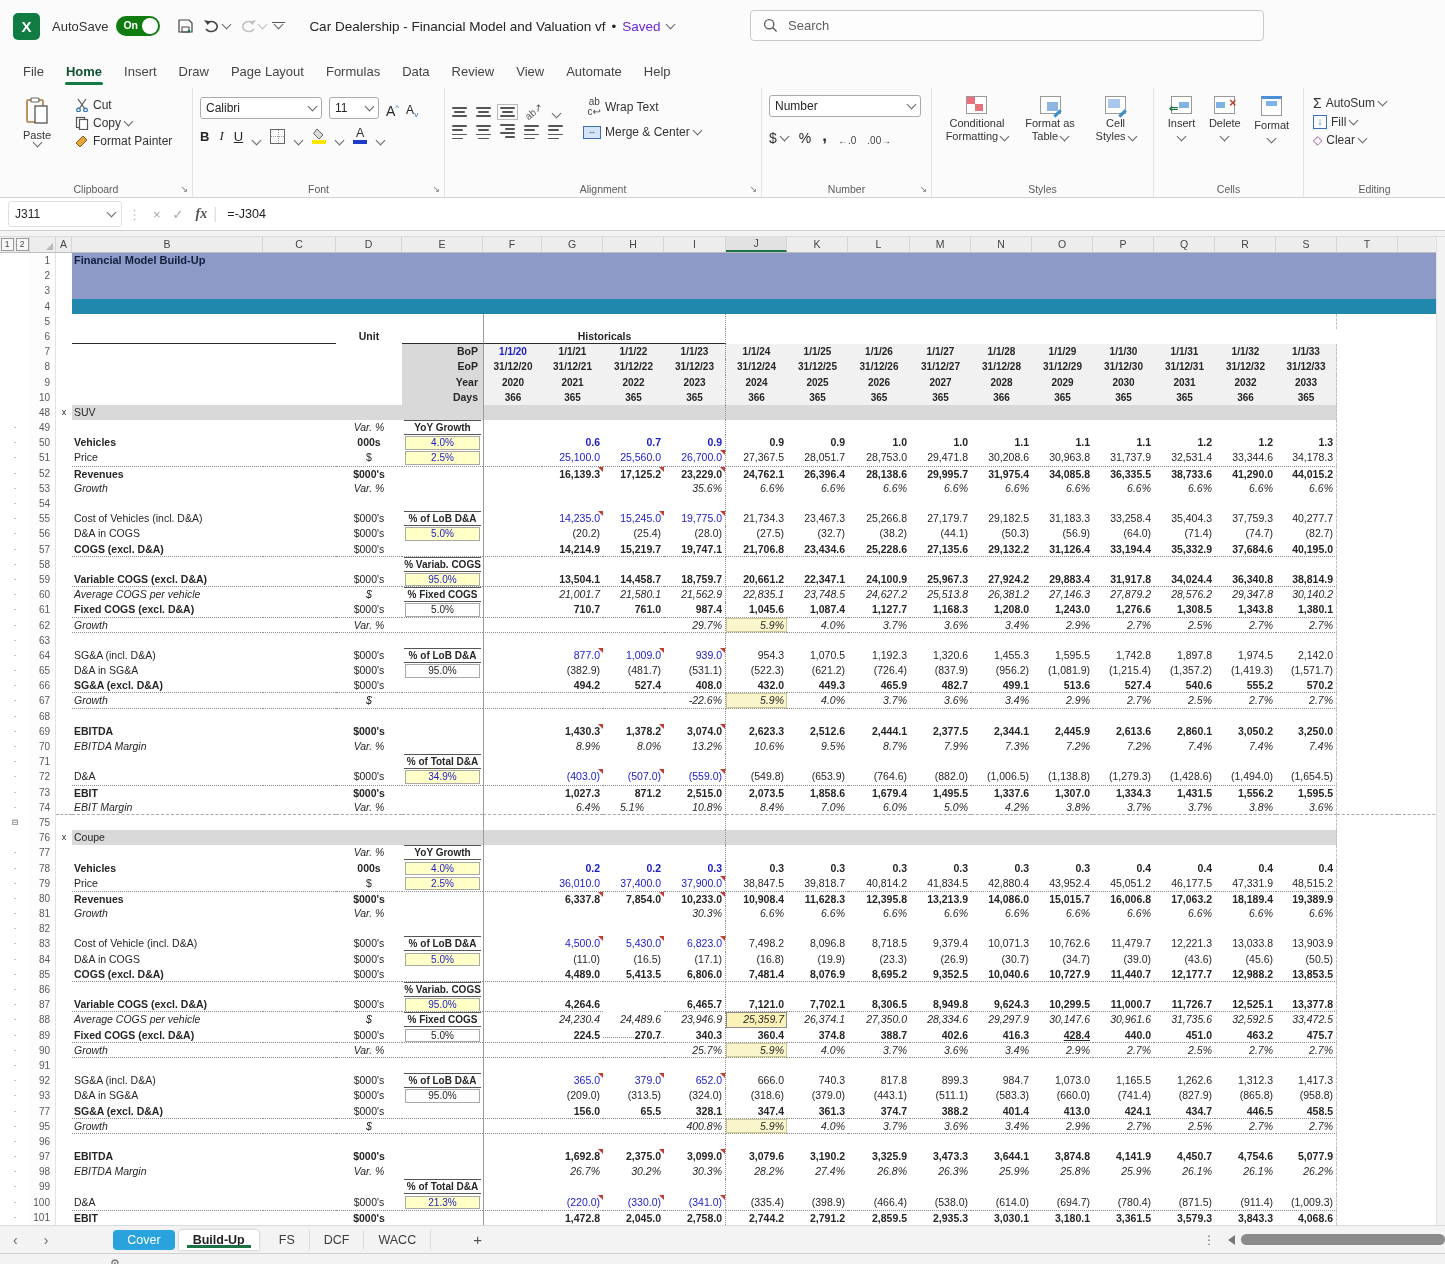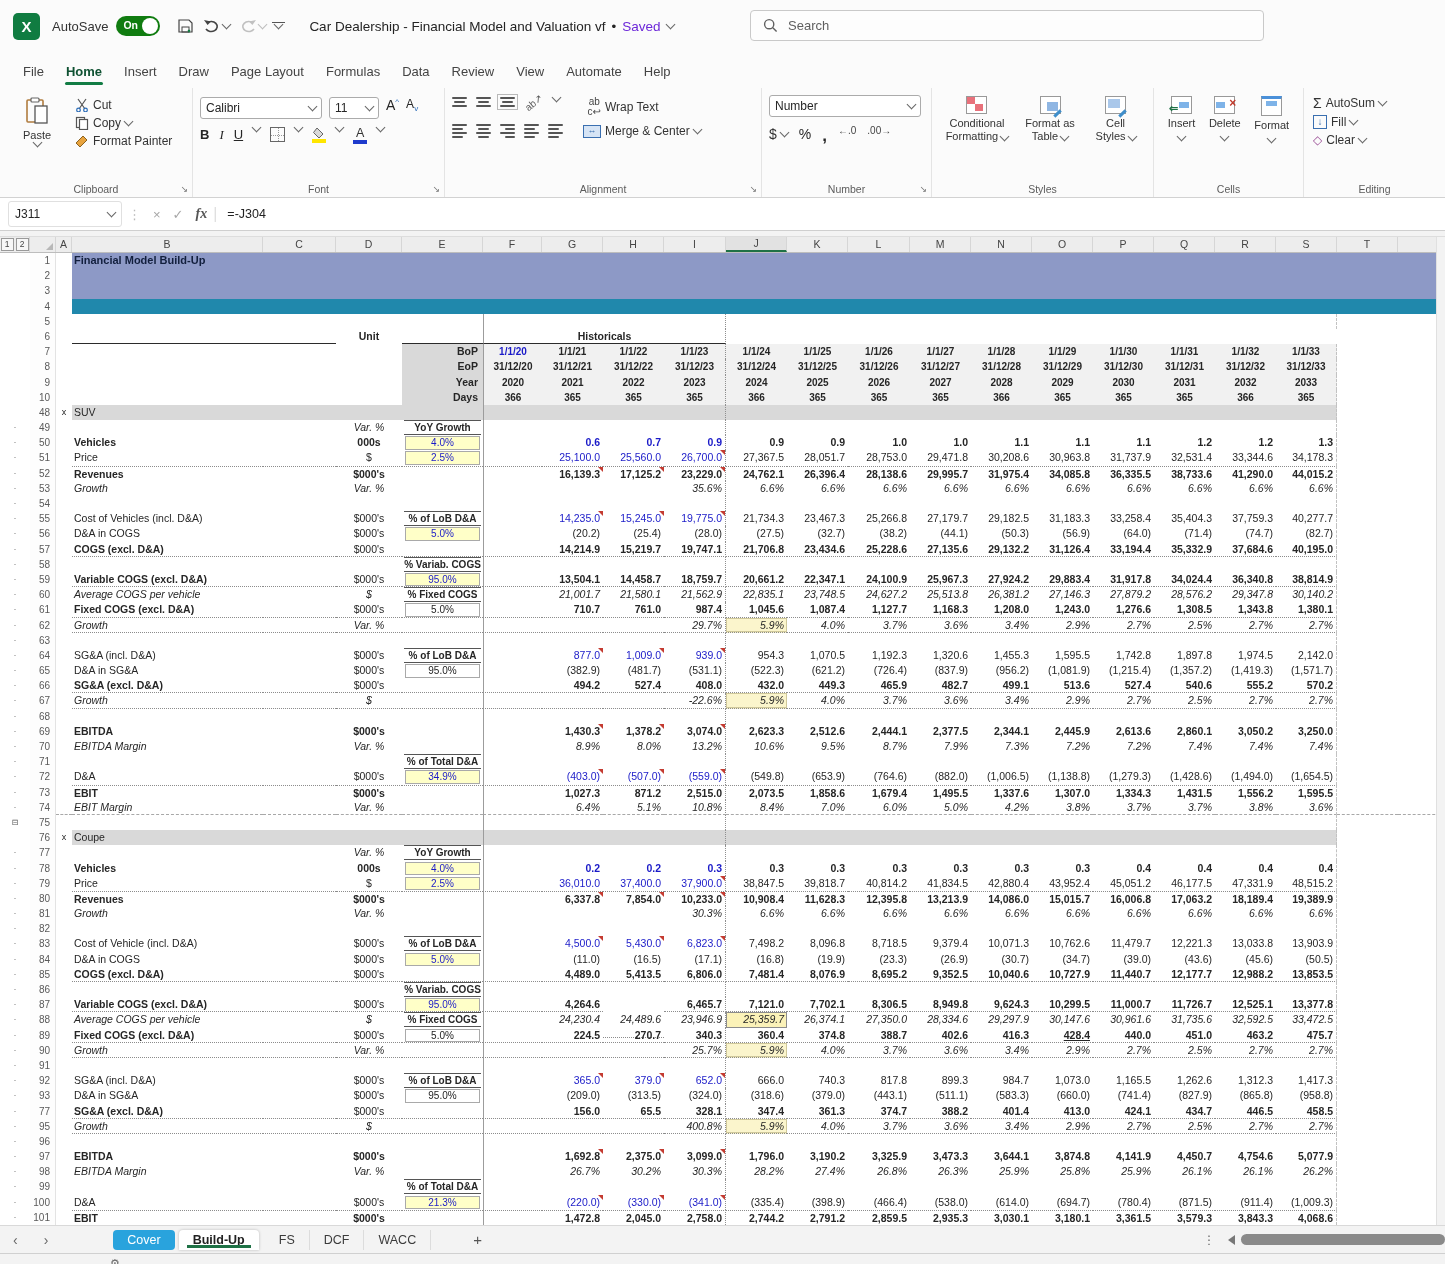--- a/index.html
+++ b/index.html
@@ -30,21 +30,21 @@
   .menu-item.active::after{content:"";position:absolute;left:10px;right:10px;bottom:3px;height:3px;
         background:#127C44;border-radius:2px;}
   
   #ribbon{height:110px;background:#FBFBFB;border-bottom:1px solid #D2D2D2;display:flex;box-sizing:border-box;}
   .grp{position:relative;border-right:1px solid #E4E4E4;padding:6px 7px 16px 7px;box-sizing:border-box;}
   .grp-label{position:absolute;bottom:2px;left:0;right:0;text-align:center;font-size:10.5px;color:#5C5C5C;}
   .launch{position:absolute;bottom:3px;right:4px;font-size:9px;color:#777;}
   .bigbtn{display:flex;flex-direction:column;align-items:center;justify-content:flex-start;
           font-size:11px;color:#333;text-align:center;line-height:13px;padding:2px 4px;}
   .bigbtn .cap{margin-top:3px;}
-  .srow{display:flex;align-items:flex-start;gap:7px;margin:3px 0;}
+  .srow{display:flex;align-items:flex-end;gap:7px;margin:3px 0;}
   .sbtn{display:flex;align-items:center;gap:4px;font-size:12px;color:#333;}
   .sel{border:1px solid #ABABAB;border-radius:3px;height:22px;display:flex;align-items:center;
        justify-content:space-between;padding:0 5px;font-size:12px;background:#fff;box-sizing:border-box;}
   .bold-b{font-weight:700;font-size:13px;}
   .ital-i{font-style:italic;font-family:"Liberation Serif",serif;font-size:13px;}
   .und-u{text-decoration:underline;font-size:13px;}
   .bars{display:inline-flex;flex-direction:column;gap:2.5px;width:15px;}
   .bars i{height:1.6px;background:#555;border-radius:1px;display:block;}
   .bars.l i:nth-child(even){width:70%;}
   .bars.c i:nth-child(even){width:70%;margin:0 auto;}
@@ -1311,21 +1311,21 @@
       <div class="r">
         <div class="c odot" style="width: 30px;">·</div>
         <div class="c rnum" style="width: 26px;">74</div>
         <div class="c bb-dash" style="width: 16px; font-size: 9px; text-align: center;"></div>
         <div class="c lbl bb-dash i" style="width: 191px;">EBIT Margin</div>
         <div class="c  bb-dash" style="width: 73px;"></div>
         <div class="c unit bb-dash i" style="width: 66px;">Var. %</div>
         <div class="c  bb-dash" style="width: 81px;"></div>
         <div class="c efl bb-dash" style="width: 59px;"></div>
         <div class="c val bb-dash i" style="width: 61px;">6.4%</div>
-        <div class="c val bb-dash i" style="width: 61px;">5.1%</div>
+        <div class="c val bb-dash i" style="width: 61px; text-align: center;">5.1%</div>
         <div class="c val bb-dash i pane-r" style="width: 62px;">10.8%</div>
         <div class="c val bb-dash i" style="width: 61px;">8.4%</div>
         <div class="c val bb-dash i" style="width: 61px;">7.0%</div>
         <div class="c val bb-dash i" style="width: 62px;">6.0%</div>
         <div class="c val bb-dash i" style="width: 61px;">5.0%</div>
         <div class="c val bb-dash i" style="width: 61px;">4.2%</div>
         <div class="c val bb-dash i" style="width: 61px;">3.8%</div>
         <div class="c val bb-dash i" style="width: 61px;">3.7%</div>
         <div class="c val bb-dash i" style="width: 61px;">3.7%</div>
         <div class="c val bb-dash i" style="width: 61px;">3.8%</div>
@@ -1910,21 +1910,21 @@
         <div class="c rnum" style="width: 26px;">97</div>
         <div class="c " style="width: 16px; font-size: 9px; text-align: center;"></div>
         <div class="c lbl b" style="width: 191px;">EBITDA</div>
         <div class="c " style="width: 73px;"></div>
         <div class="c unit b" style="width: 66px;">$000's</div>
         <div class="c " style="width: 81px;"></div>
         <div class="c efl" style="width: 59px;"></div>
         <div class="c val b note" style="width: 61px;">1,692.8</div>
         <div class="c val b note" style="width: 61px;">2,375.0</div>
         <div class="c val b note pane-r" style="width: 62px;">3,099.0</div>
-        <div class="c val b" style="width: 61px;">1,796.0</div>
+        <div class="c val b" style="width: 61px;">3,079.6</div>
         <div class="c val b" style="width: 61px;">3,190.2</div>
         <div class="c val b" style="width: 62px;">3,325.9</div>
         <div class="c val b" style="width: 61px;">3,473.3</div>
         <div class="c val b" style="width: 61px;">3,644.1</div>
         <div class="c val b" style="width: 61px;">3,874.8</div>
         <div class="c val b" style="width: 61px;">4,141.9</div>
         <div class="c val b" style="width: 61px;">4,450.7</div>
         <div class="c val b" style="width: 61px;">4,754.6</div>
         <div class="c val b prt" style="width: 61px;">5,077.9</div>
         <div class="c " style="width: 61px;"></div>

